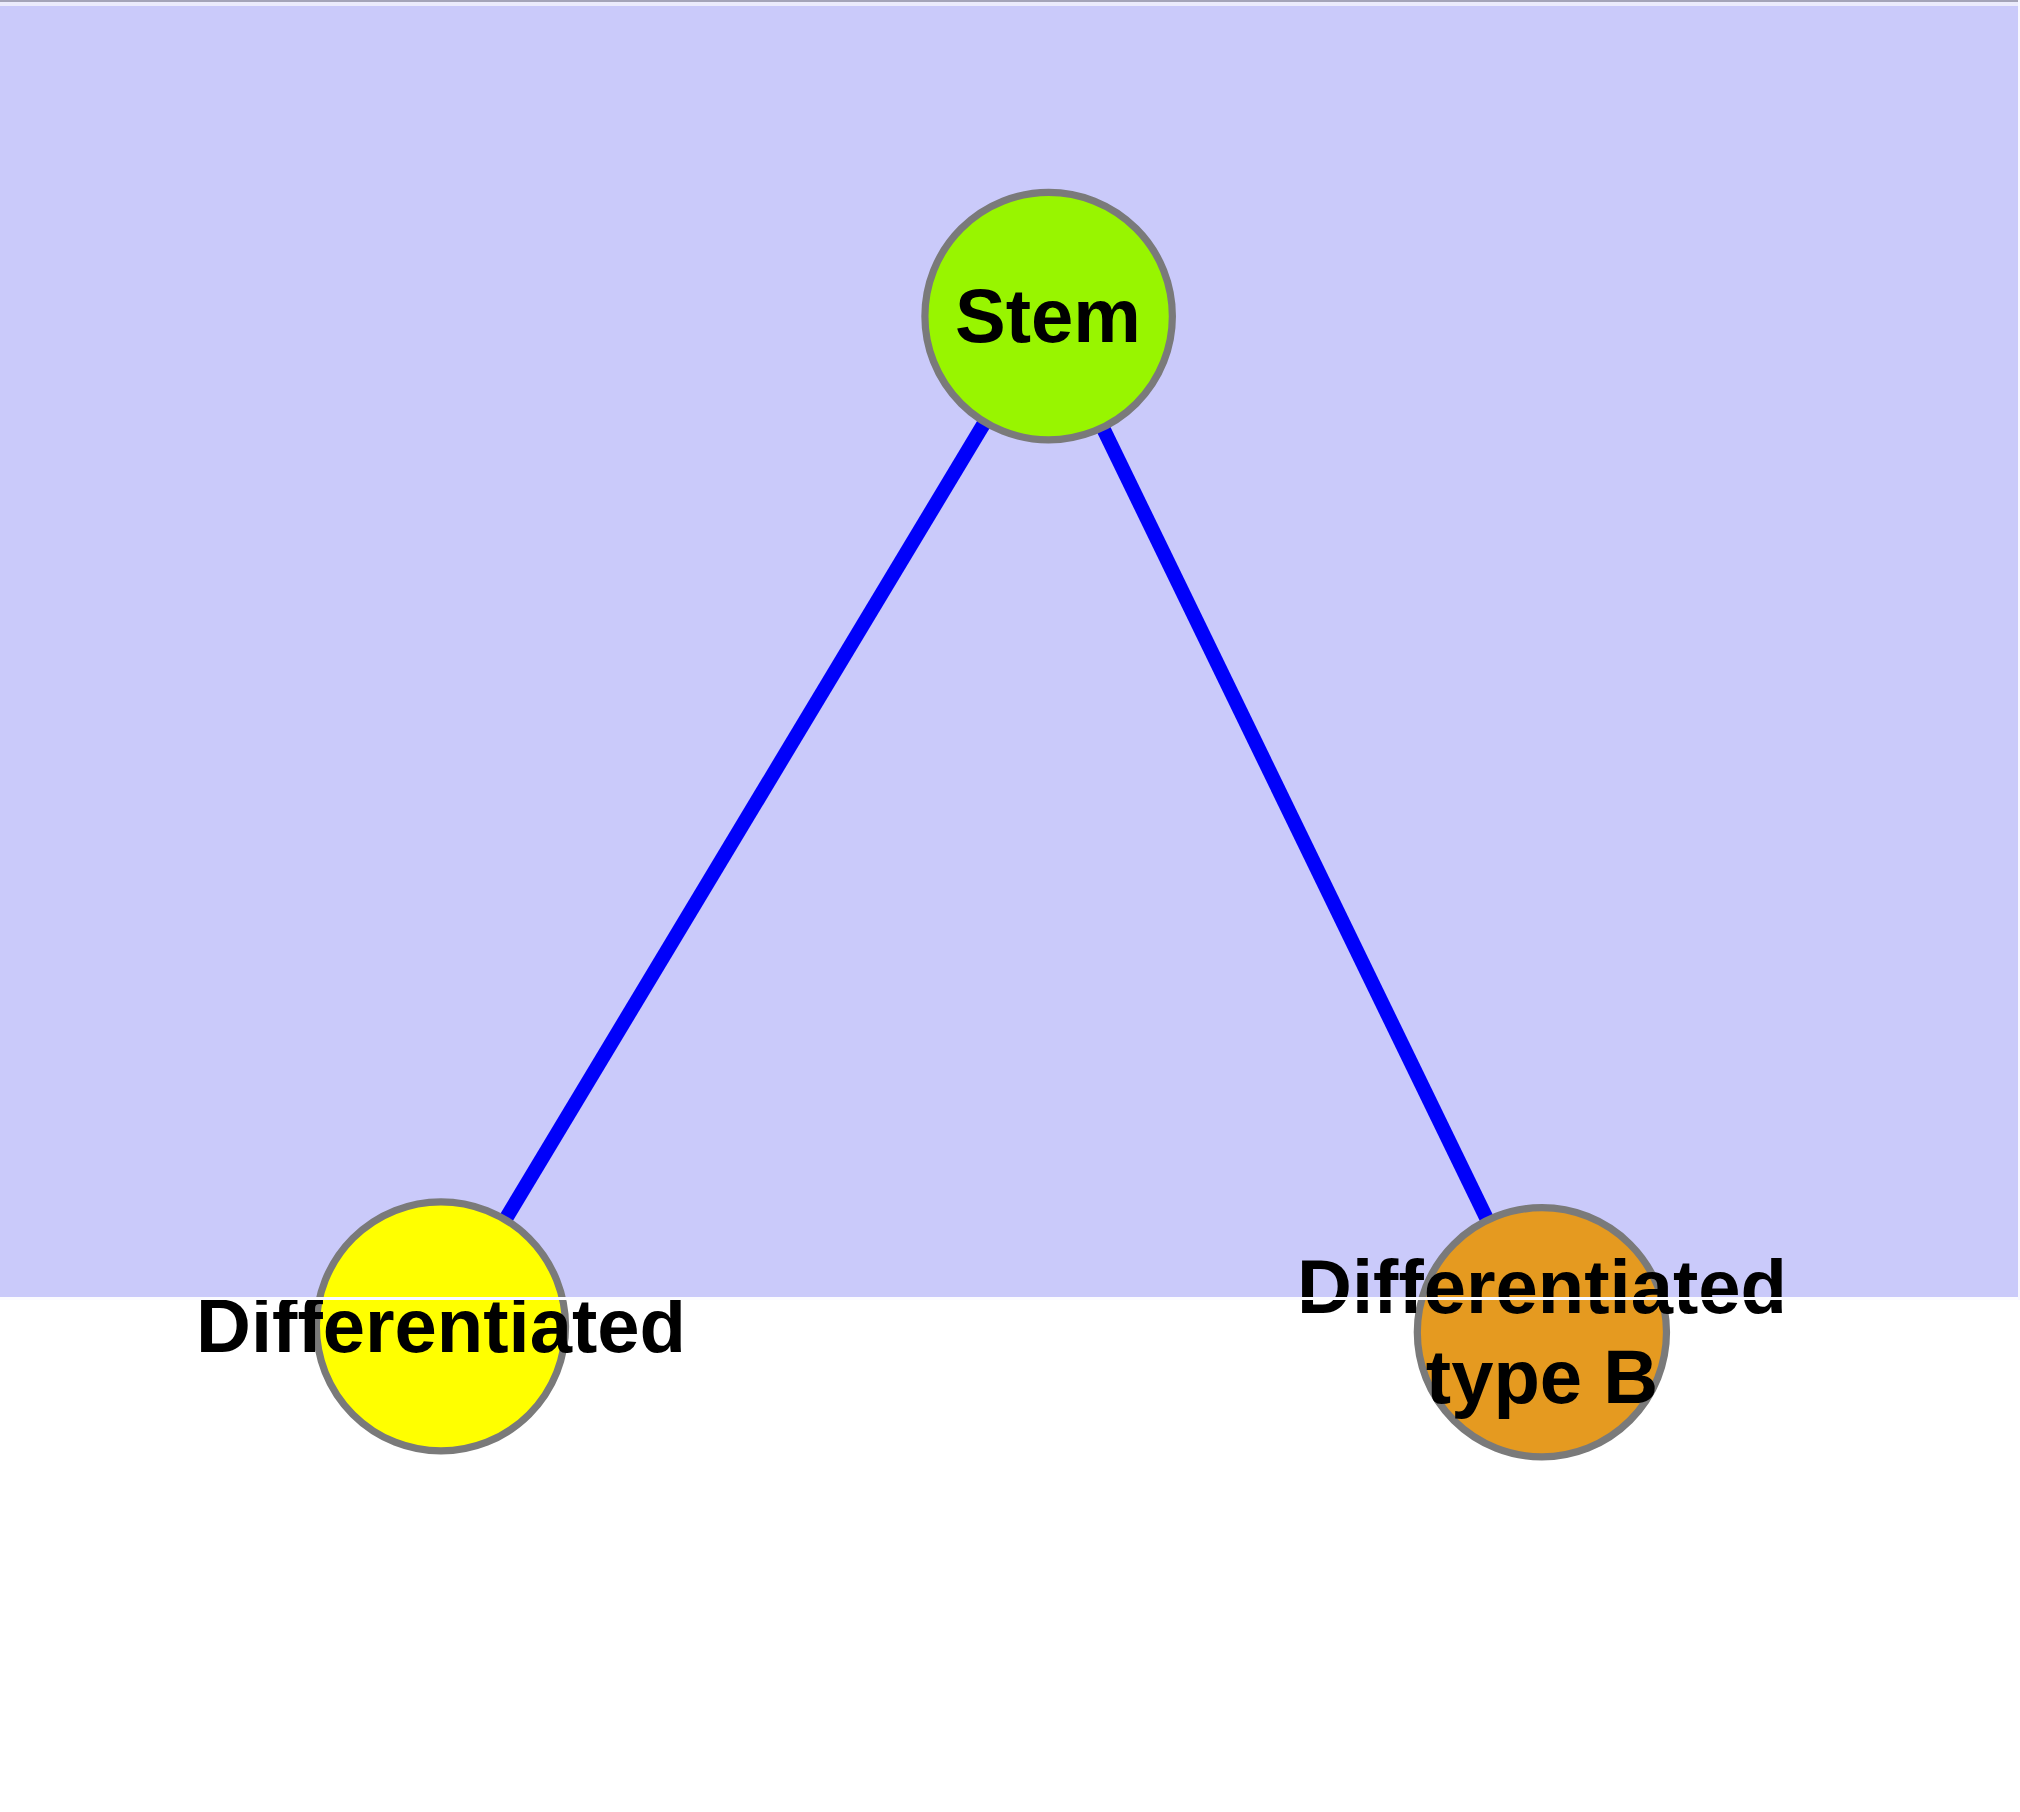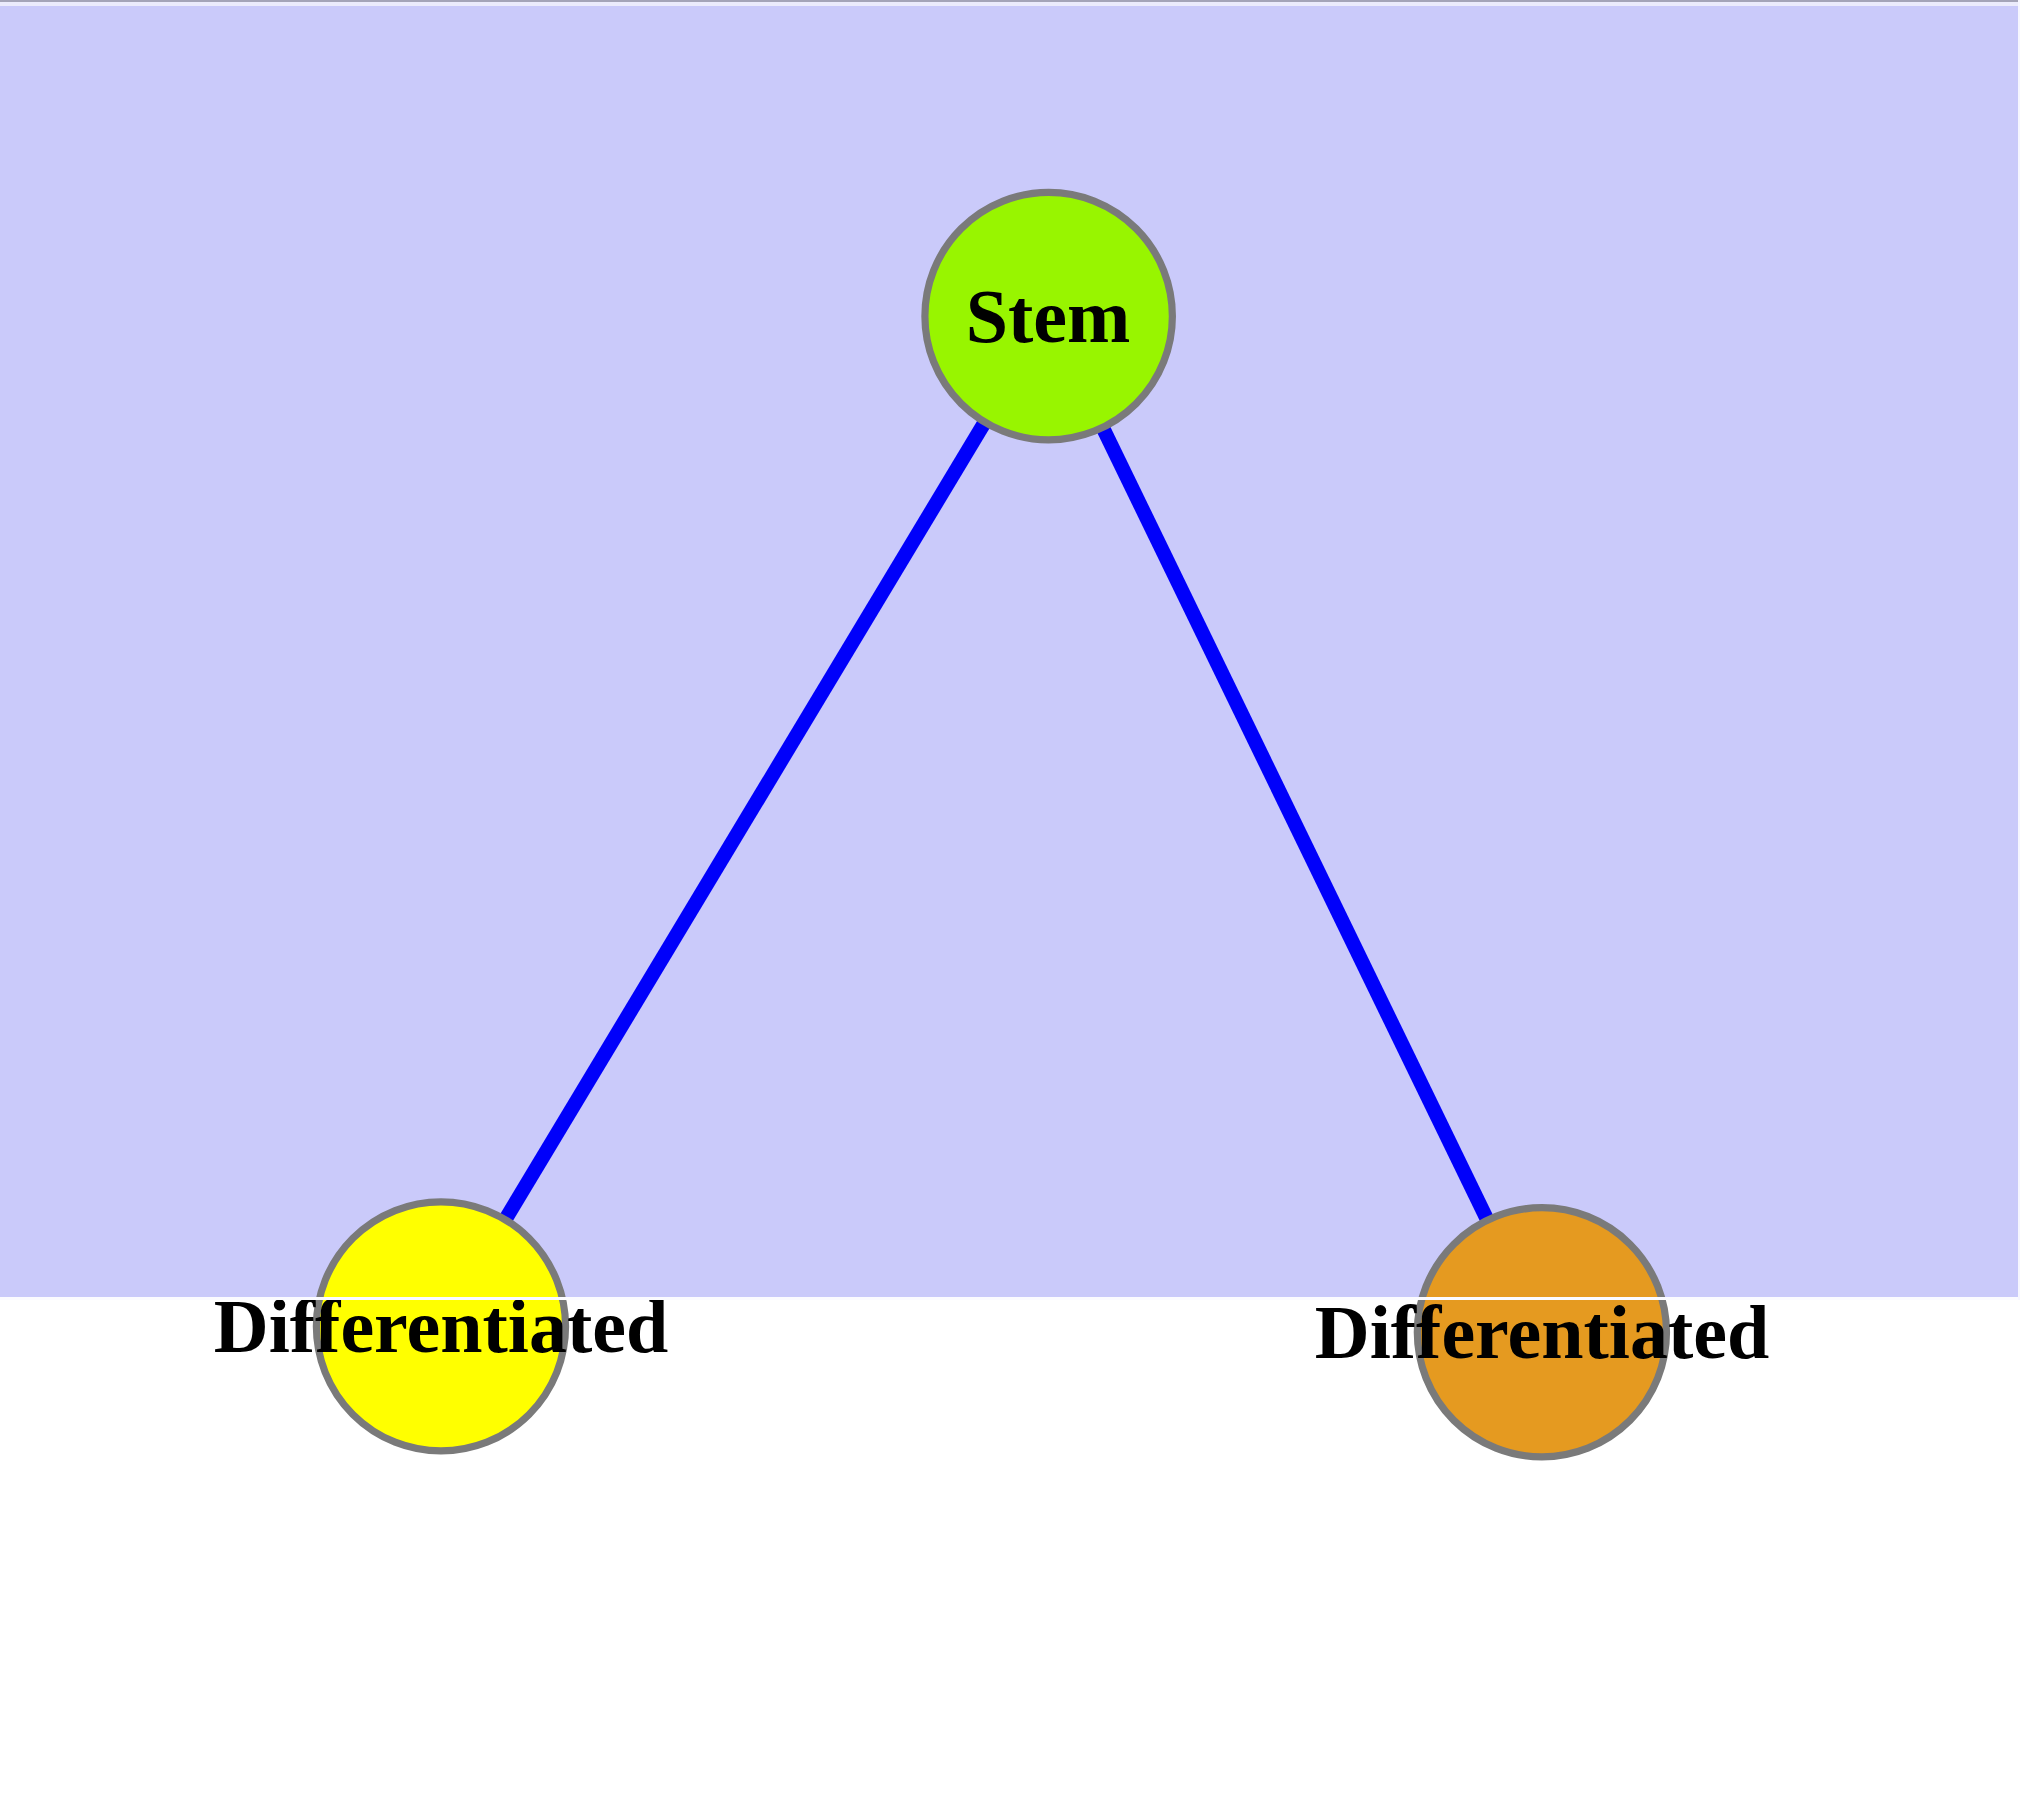--- a/index.html
+++ b/index.html
@@ -9,21 +9,21 @@
   body {
     width: 2021px;
     height: 1812px;
     overflow: hidden;
   }
   #canvas {
     position: relative;
     width: 2021px;
     height: 1300px;
     background: var(--background, #cacafa);
-    font-family: Liberation Serif, serif;
+    font-family: Liberation Sans, sans-serif;
   }
   #graph-svg {
     position: absolute;
     left: 0;
     top: 0;
     width: 2021px;
     height: 1812px;
   }
   .edge {
     stroke: var(--edge, #0000fa);
@@ -76,20 +76,21 @@
   <div class="node-label" style="left:1048px; top:316px;">
     <span class="label-line">Stem</span>
   </div>
 
   <div class="node-label" style="left:441px; top:1326px;">
     <span class="label-line">Differentiated</span>
   </div>
 
   <div class="node-label" style="left:1542px; top:1332px;">
     <span class="label-line">Differentiated</span>
+    <span class="label-line">type B</span>
   </div>
 
   <div class="frame-strip" id="top-edge-line"></div>
   <div class="frame-strip" id="top-edge-band"></div>
   <div class="frame-strip" id="bottom-edge-band"></div>
   <div class="frame-strip" id="right-edge-band"></div>
 
 </div>
 
 

